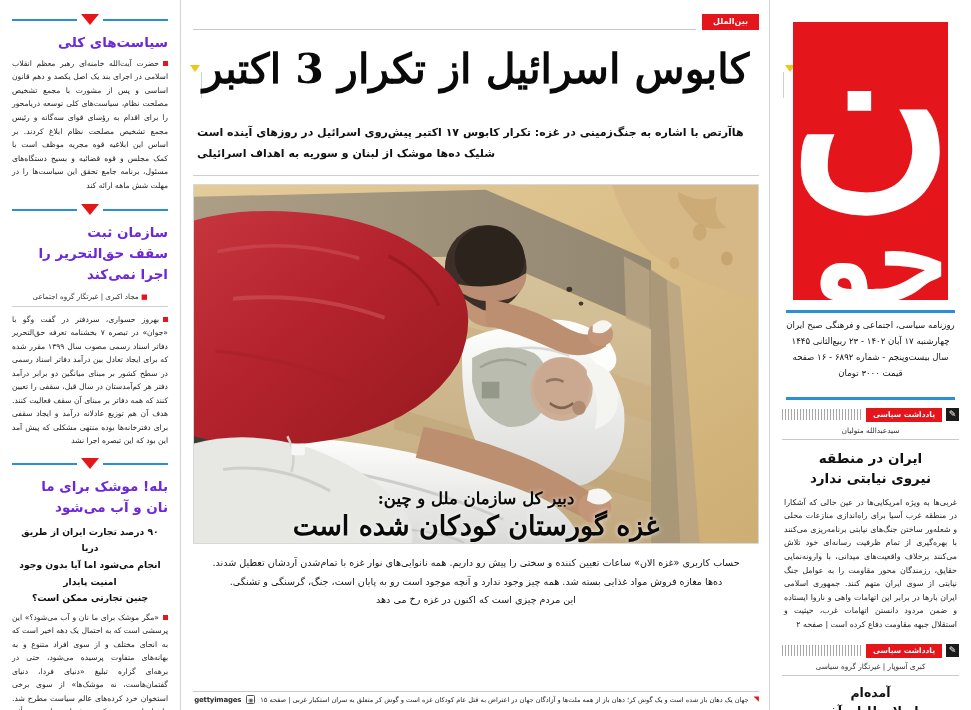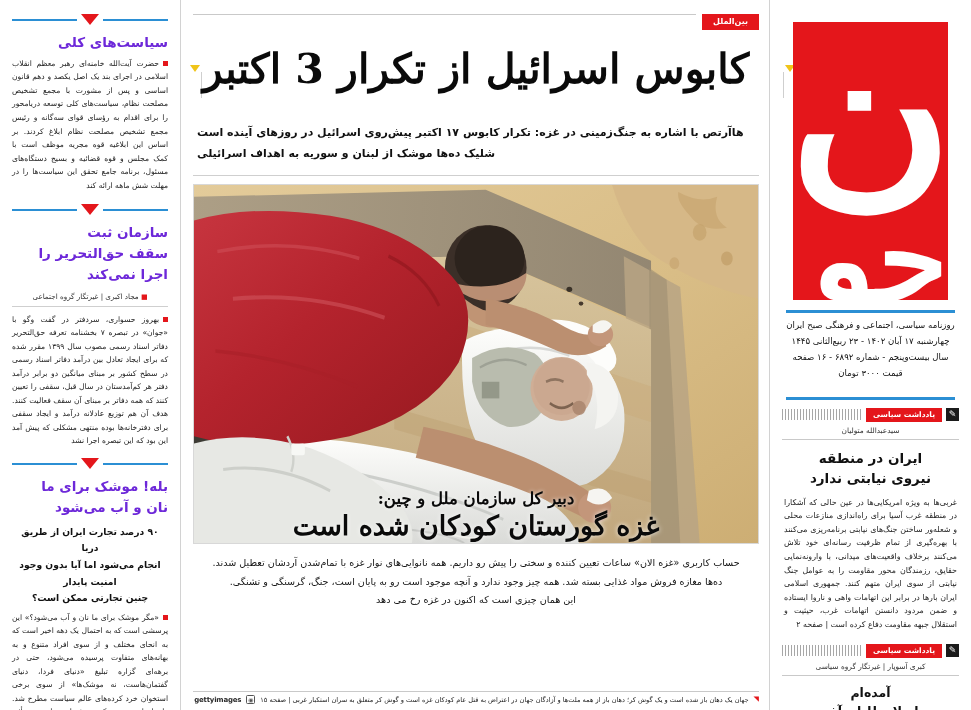--- a/index.html
+++ b/index.html
@@ -74,21 +74,21 @@
     color:#1b1b1b; padding:0 2px;
   }
 
   
   .main-col{
     flex:1 1 auto; height:710px; position:relative;
     padding:14px 10px 0 12px;
     border-right:1px solid #d2d2d2;
     border-left:1px solid #d2d2d2;
   }
-  .tag-row{ display:flex; align-items:flex-start; gap:0; }
+  .tag-row{ display:flex; align-items:flex-end; gap:0; }
   .tag-red{
     background:#e4161b; color:#fff; font-size:8px; font-weight:700;
     padding:3px 11px 4px 11px; letter-spacing:.2px;
   }
   .tag-rule{ flex:1; height:1px; background:#c9c9c9; margin-right:6px;}
   .headline{
     font-family:"DejaVu Serif", serif;
     font-weight:700; font-size:41px; line-height:1.22;
     color:#0a0a0a; text-align:center;
     margin-top:14px; letter-spacing:-.6px;
@@ -363,21 +363,21 @@
 
       <div class="photo-over">
         <div class="kicker">دبیر کل سازمان ملل و چین:</div>
         <div class="bigline">غزه گورستان کودکان شده است</div>
       </div>
     </div>
 
     <div class="lede">
       <div>حساب کاربری «غزه الان» ساعات تعیین کننده و سختی را پیش رو داریم. همه نانوایی‌های نوار غزه با تمام‌شدن آردشان تعطیل شدند.</div>
       <div>ده‌ها مغازه فروش مواد غذایی بسته شد. همه چیز وجود ندارد و آنچه موجود است رو به پایان است، جنگ، گرسنگی و تشنگی.</div>
-      <div class="l3">این همان چیزی است که اکنون در غزه رخ می دهد</div>
+      <div class="l3">این مردم چیزی است که اکنون در غزه رخ می دهد</div>
     </div>
 
     <div class="cap-bar">
       <span class="cap-tri">◥</span>
       <span class="cap-text">جهان یک دهان باز شده است و یک گوش کر؛ دهان باز از همه ملت‌ها و آزادگان جهان در اعتراض به قتل عام کودکان غزه است و گوش کر متعلق به سران استکبار غربی | صفحه ۱۵</span>
       <span class="cap-cam">◉</span>
       <span class="cap-getty">gettyimages</span>
     </div>
 
   </div>

